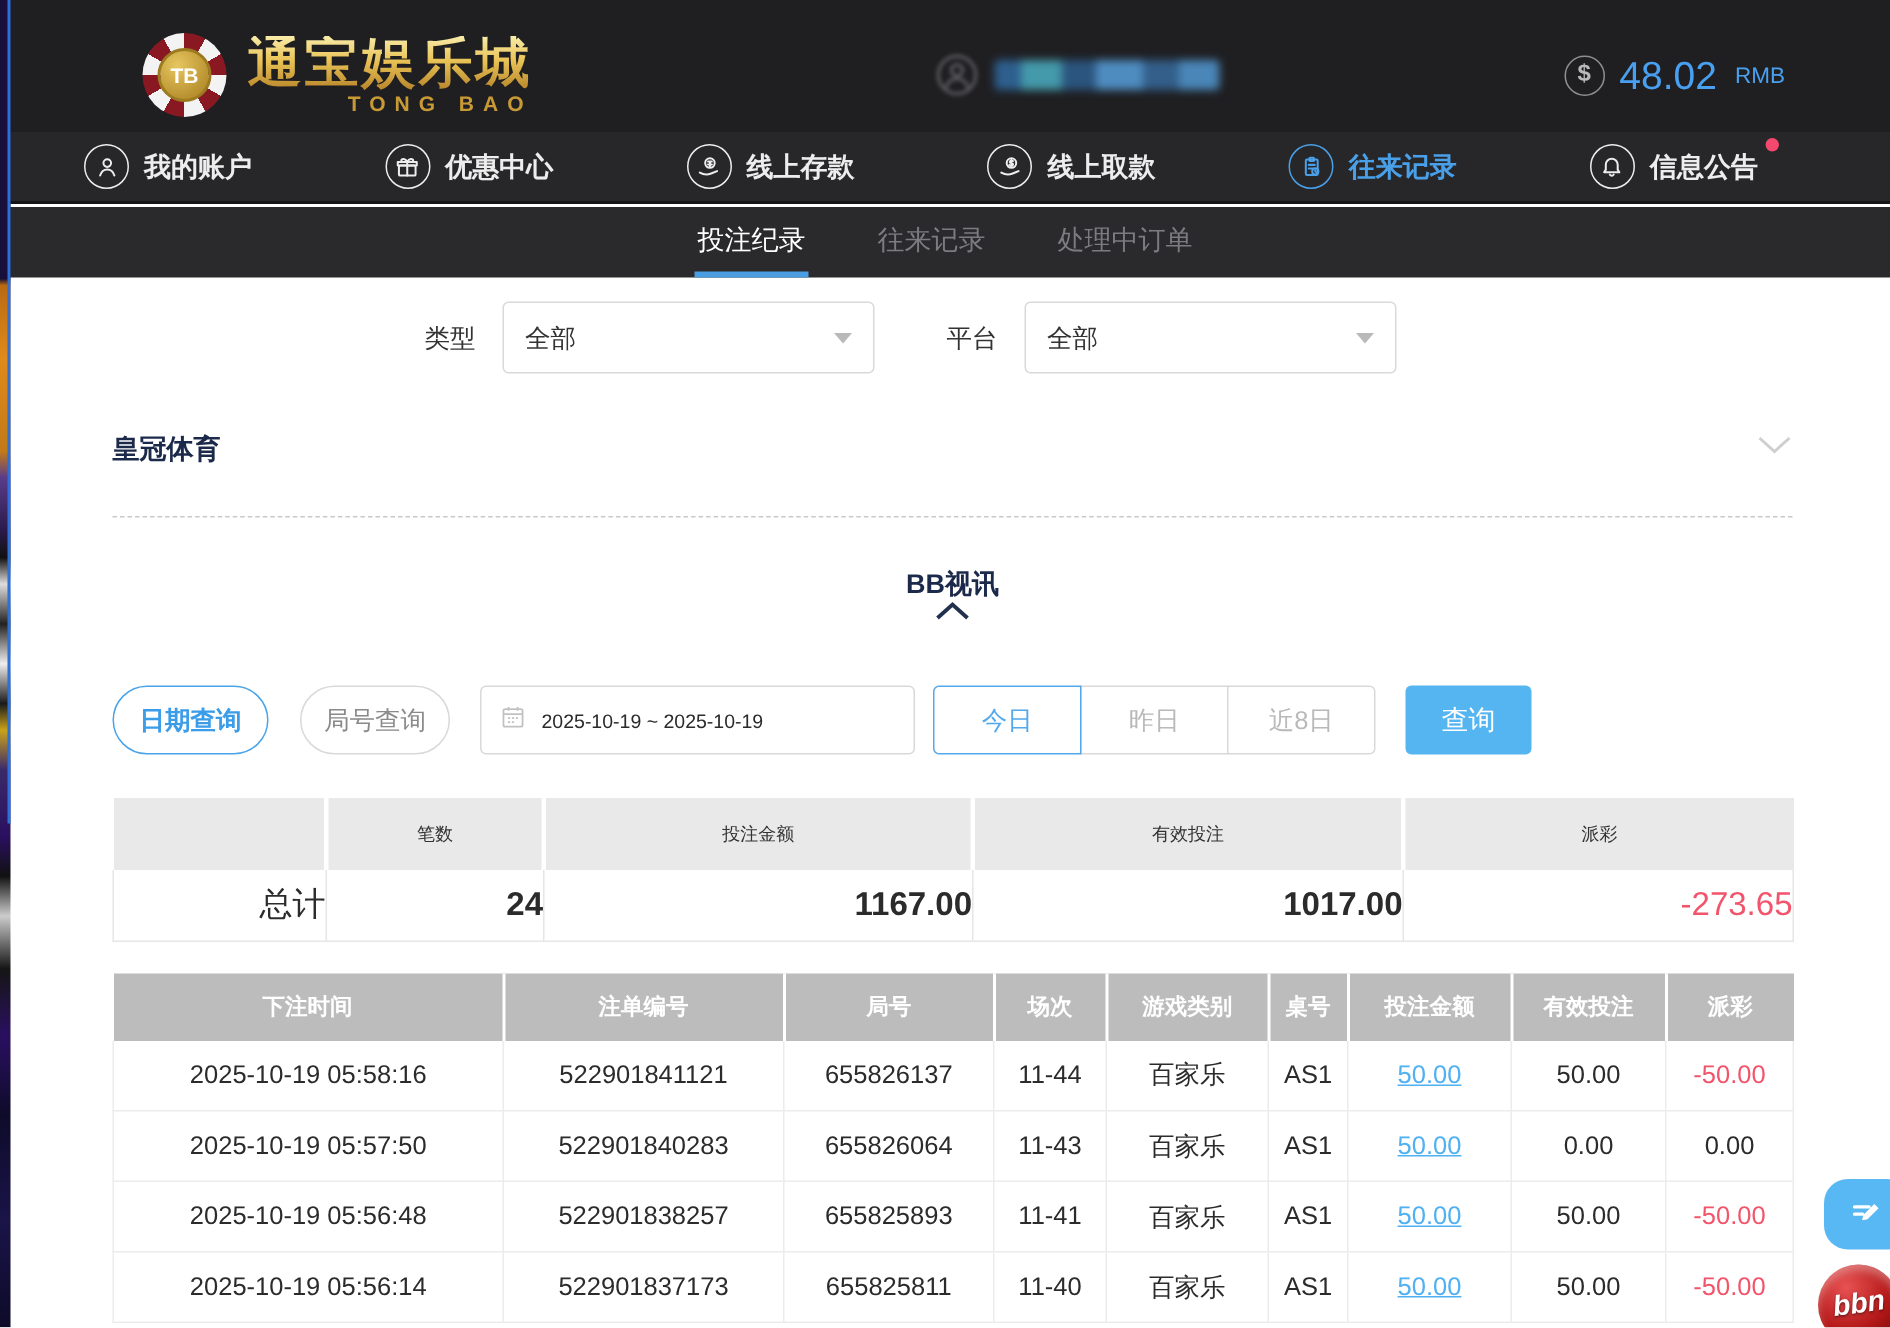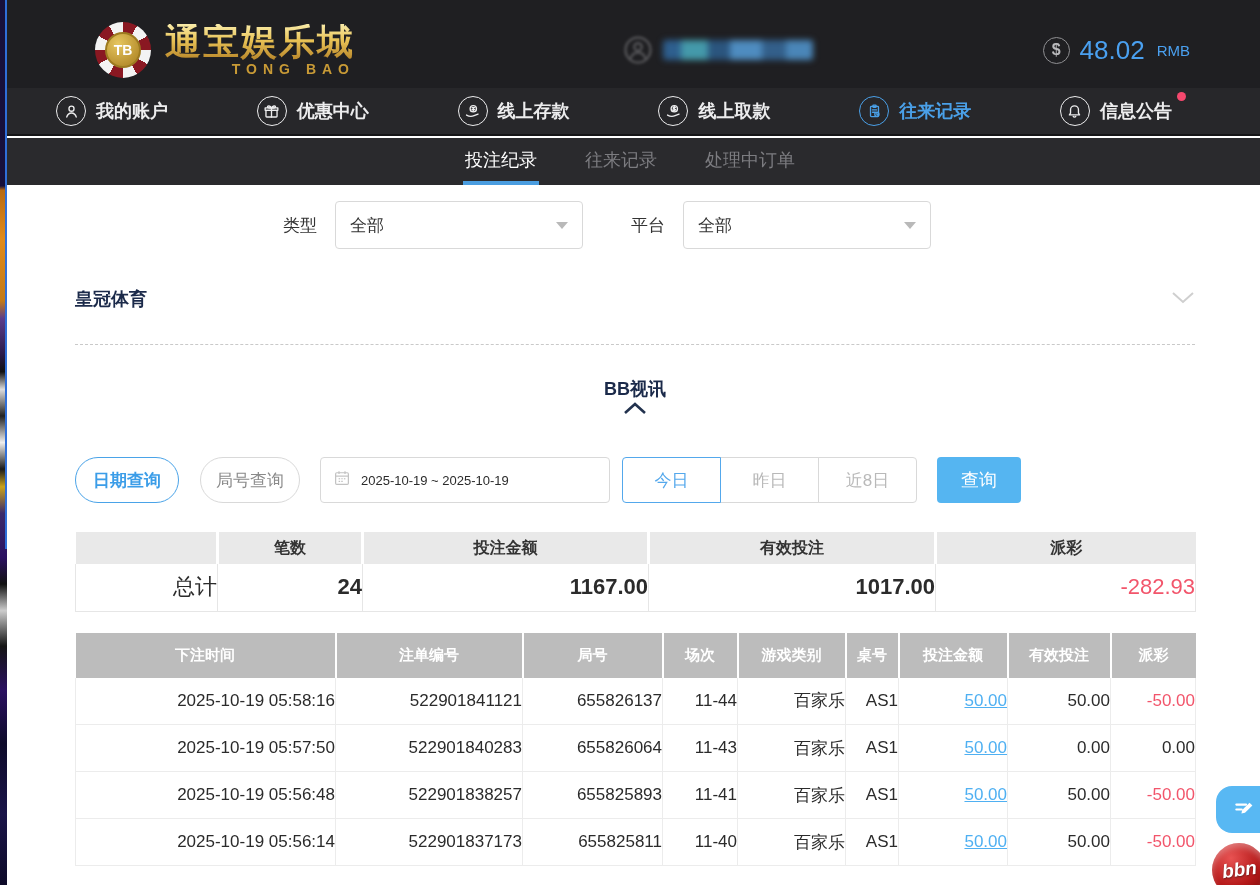--- a/index.html
+++ b/index.html
@@ -97,33 +97,33 @@
     display:flex; align-items:center; justify-content:center; cursor:pointer; margin-left:-1px; }
   .qbtn:first-child { border-radius:4px 0 0 4px; margin-left:0; }
   .qbtn:last-child { border-radius:0 4px 4px 0; }
   .qbtn.active { border:1px solid #54a8ec; color:#54a8ec; z-index:2; }
   .search-btn { margin-left:20px; width:84px; height:46px; border:none; border-radius:4px;
     background:#55b5f1; color:#fff; font-size:18px; cursor:pointer; }
 
   
   table { border-collapse:collapse; table-layout:fixed; width:1120px; }
   .summary-table { margin-top:29px; }
-  .summary-table th { height:32px; background:#e9e9e9; font-size:16px; font-weight:bold; color:#333;
+  .summary-table th { height:48px; background:#e9e9e9; font-size:12px; font-weight:normal; color:#333;
     border-right:3px solid #fff; }
   .summary-table th:last-child { border-right:none; }
   .summary-table td { height:47px; background:#fff; text-align:right; font-size:22px; color:#2b2b2b;
     border:1px solid #e6e6e6; border-top:none; }
   .summary-table td.neg, .bet-table td.neg { color:#f2556b; }
 
   
   .bet-table { margin-top:21px; }
   .bet-table th { height:45px; background:#bcbcbc; color:#fff; font-size:15px; font-weight:bold;
     border-right:2px solid #fff; }
   .bet-table th:last-child { border-right:none; }
-  .bet-table td { height:47px; background:#fff; text-align:right; font-size:17px; color:#2b2b2b;
+  .bet-table td { height:47px; background:#fff; text-align:center; font-size:17px; color:#2b2b2b;
     border:1px solid #ececec; border-top:none; }
   .amt-link { color:#4fb0f2; text-decoration:underline; }
 
   
   .chat-fab { position:absolute; left:1216px; top:786px; width:58px; height:47px; background:#58b8f3;
     border-radius:16px; display:flex; align-items:center; justify-content:center; cursor:pointer; z-index:60; }
   .chat-fab svg { width:26px; height:26px; stroke:#fff; fill:none; stroke-width:2; stroke-linecap:round; }
   .bbn-fab { position:absolute; left:1212px; top:843px; width:54px; height:54px; border-radius:50%;
     background:radial-gradient(circle at 35% 28%, #e85252, #b41818 55%, #6d0808 95%);
     display:flex; align-items:center; justify-content:center; cursor:pointer; z-index:60; box-shadow:inset 0 4px 6px rgba(255,255,255,.35); }
@@ -315,21 +315,21 @@
           <th>有效投注</th>
           <th>派彩</th>
         </tr>
       </thead>
       <tbody>
         <tr>
           <td>总计</td>
           <td style="font-weight:bold;">24</td>
           <td style="font-weight:bold;">1167.00</td>
           <td style="font-weight:bold;">1017.00</td>
-          <td class="neg">-282.93</td>
+          <td class="neg">-273.65</td>
         </tr>
       </tbody>
     </table>
 
     <table class="bet-table">
       <colgroup>
           <col style="width:260px">
           <col style="width:187px">
           <col style="width:140px">
           <col style="width:75px">

